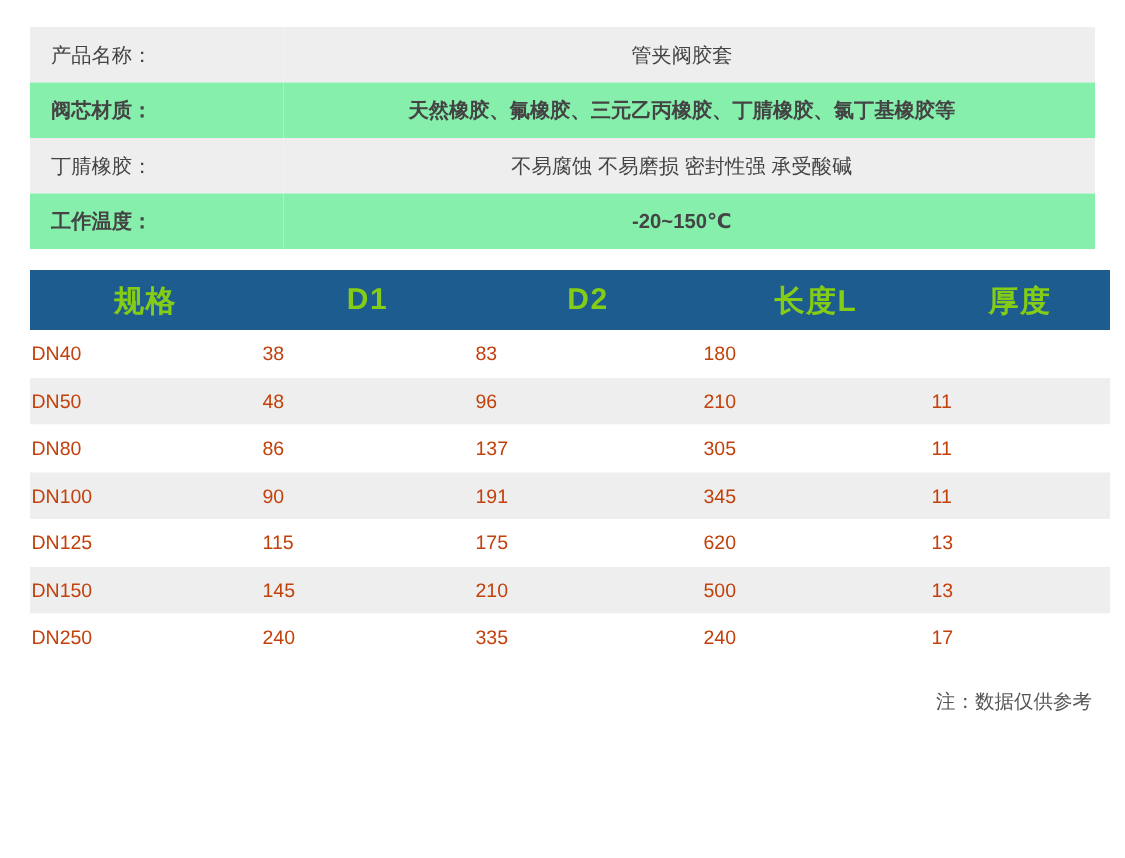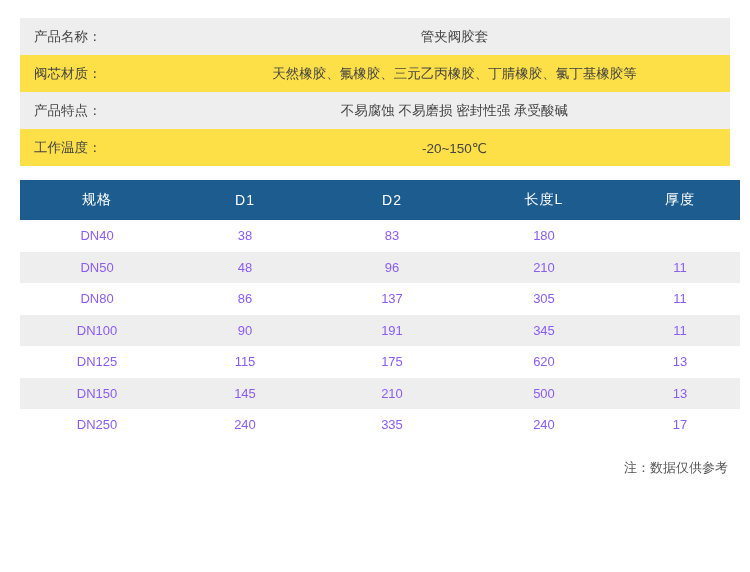--- a/index.html
+++ b/index.html
@@ -46,47 +46,48 @@
   .spec-value {
     text-align: center;
     padding-right: 10px !important;
     color: #3c3c3c;
     margin-top: 48px;
   }
   .row-alt td {
     background: #eeeeee;
   }
   .row-plain td {
-    background: #fde047;
+    background: #86efac;
+    font-weight: bold;
   }
 
   
   .data-wrap {
     margin-top: 14px;
   }
   .data-table {
     width: 710px;
     border-collapse: collapse;
     table-layout: fixed;
   }
   .data-table th {
     background: #1d5c8f;
-    color: #ffffff;
-    font-size: 14px;
-    font-weight: normal;
+    color: #84cc16;
+    font-size: 20px;
+    font-weight: bold;
     height: 38px;
     letter-spacing: 1px;
     text-align: center;
     border: none;
   }
   .data-table td {
     height: 29.5px;
     font-size: 13px;
-    color: #8b5cf6;
-    text-align: center;
+    color: #c2410c;
+    text-align: left;
     border: none;
   }
   .data-table tbody tr:nth-child(odd) td {
     background: #ffffff;
   }
   .data-table tbody tr:nth-child(even) td {
     background: #eeeeee;
   }
 
   .note {
@@ -108,21 +109,21 @@
     <tbody>
       <tr class="row-alt">
         <td class="spec-label">产品名称：</td>
         <td class="spec-value">管夹阀胶套</td>
       </tr>
       <tr class="row-plain">
         <td class="spec-label">阀芯材质：</td>
         <td class="spec-value">天然橡胶、氟橡胶、三元乙丙橡胶、丁腈橡胶、氯丁基橡胶等</td>
       </tr>
       <tr class="row-alt">
-        <td class="spec-label">产品特点：</td>
+        <td class="spec-label">丁腈橡胶：</td>
         <td class="spec-value">不易腐蚀 不易磨损 密封性强 承受酸碱</td>
       </tr>
       <tr class="row-plain">
         <td class="spec-label">工作温度：</td>
         <td class="spec-value">-20~150℃</td>
       </tr>
     </tbody>
   </table>
 
   <div class="data-wrap">

